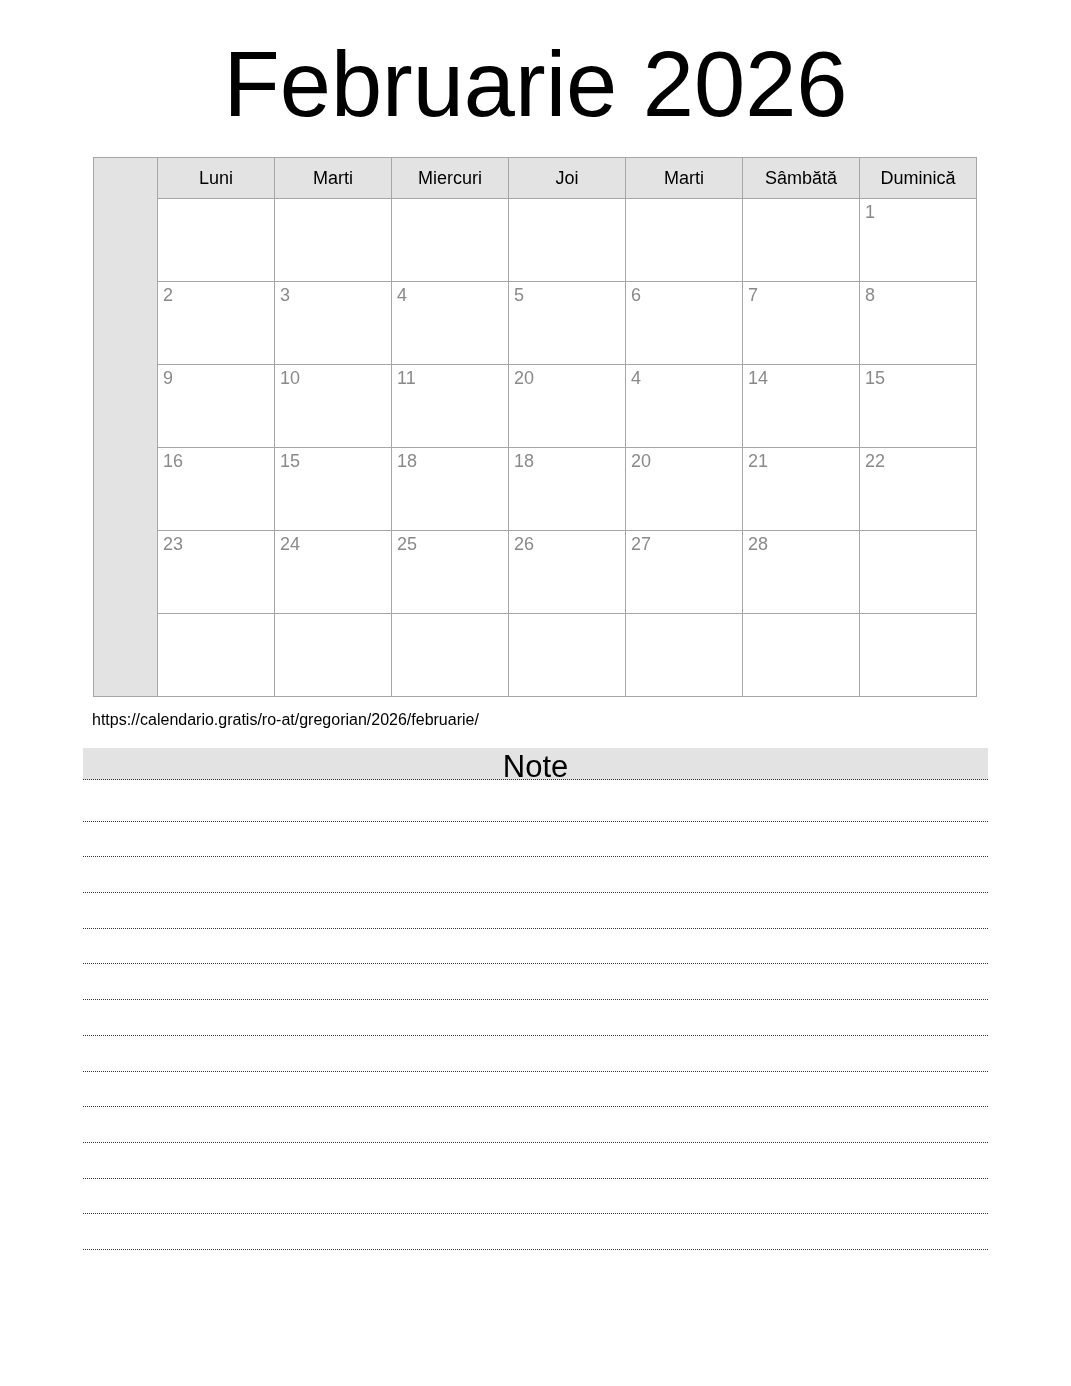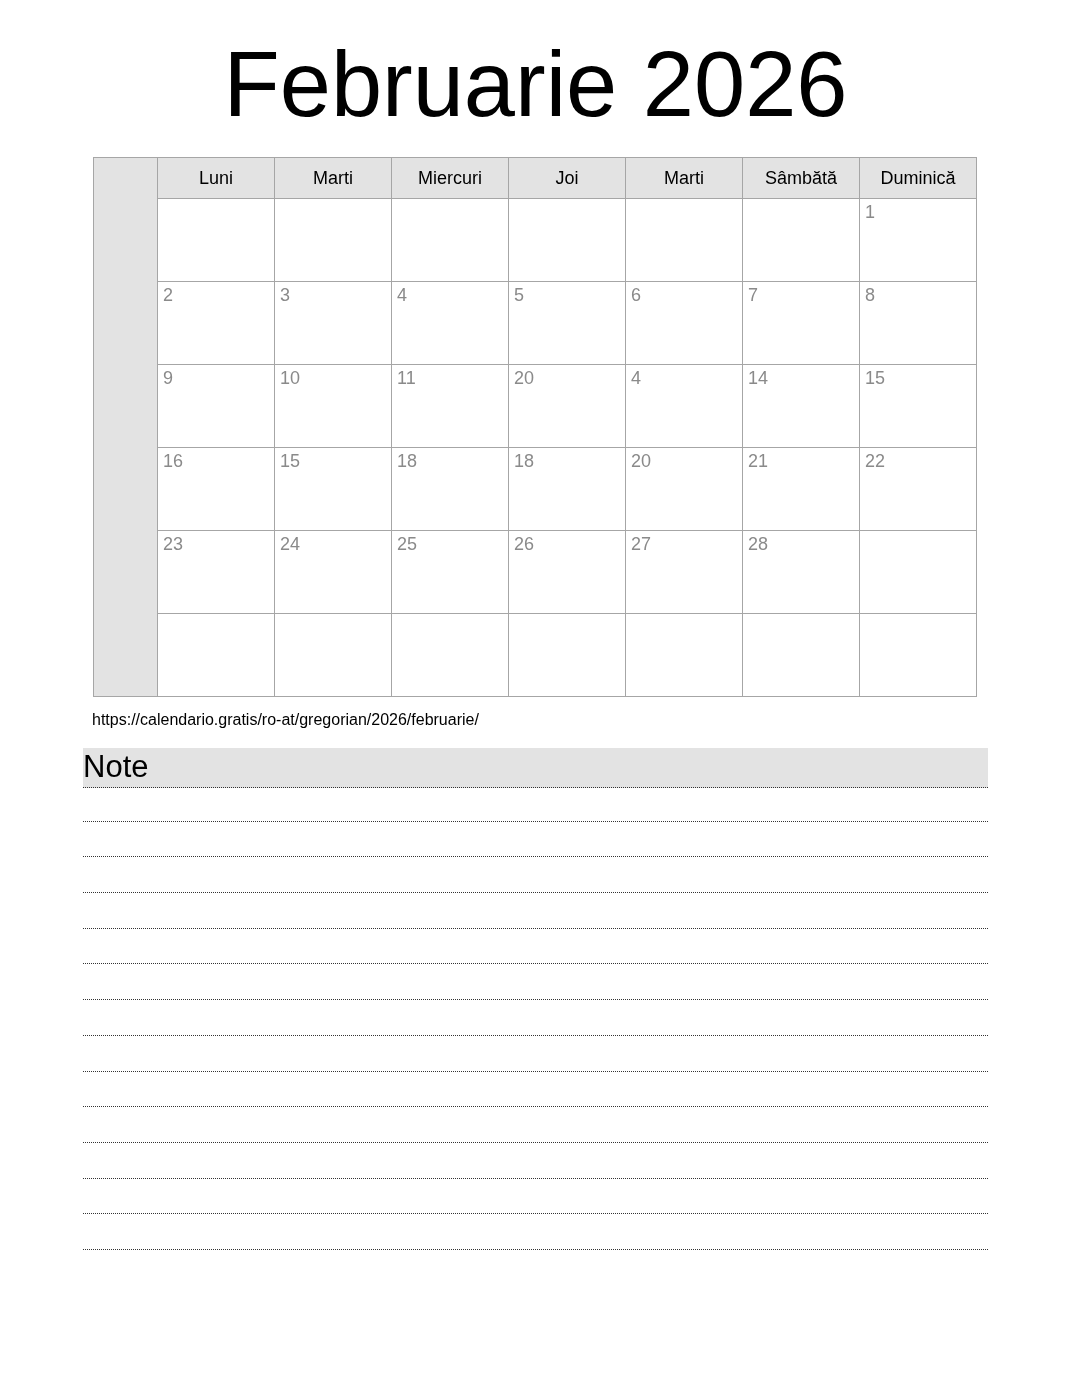--- a/index.html
+++ b/index.html
@@ -38,23 +38,24 @@
   table.calendar td.cell{
     height:83px;background:#ffffff;vertical-align:top;text-align:left;
     font-size:18px;line-height:1.15;color:var(--date-number);
     padding:3px 0 0 5px;
   }
   .source-url{
     position:absolute;left:92px;top:710px;
     font-size:16px;line-height:1.2;color:var(--text);
   }
   .notes-header{
-    position:absolute;left:83px;top:748px;width:905px;height:40px;
+    position:absolute;left:83px;top:748px;width:905px;height:32px;
     background:var(--header-bg);
     border-bottom:1px dotted var(--note-line);
+    text-align:center;
   }
   .notes-title{
     font-size:31px;line-height:37px;font-weight:400;color:var(--text);
   }
   .notes-lines{
     position:absolute;left:83px;top:786px;width:905px;
   }
   .note-line{
     height:35.7px;
     border-bottom:1px dotted var(--note-line);

